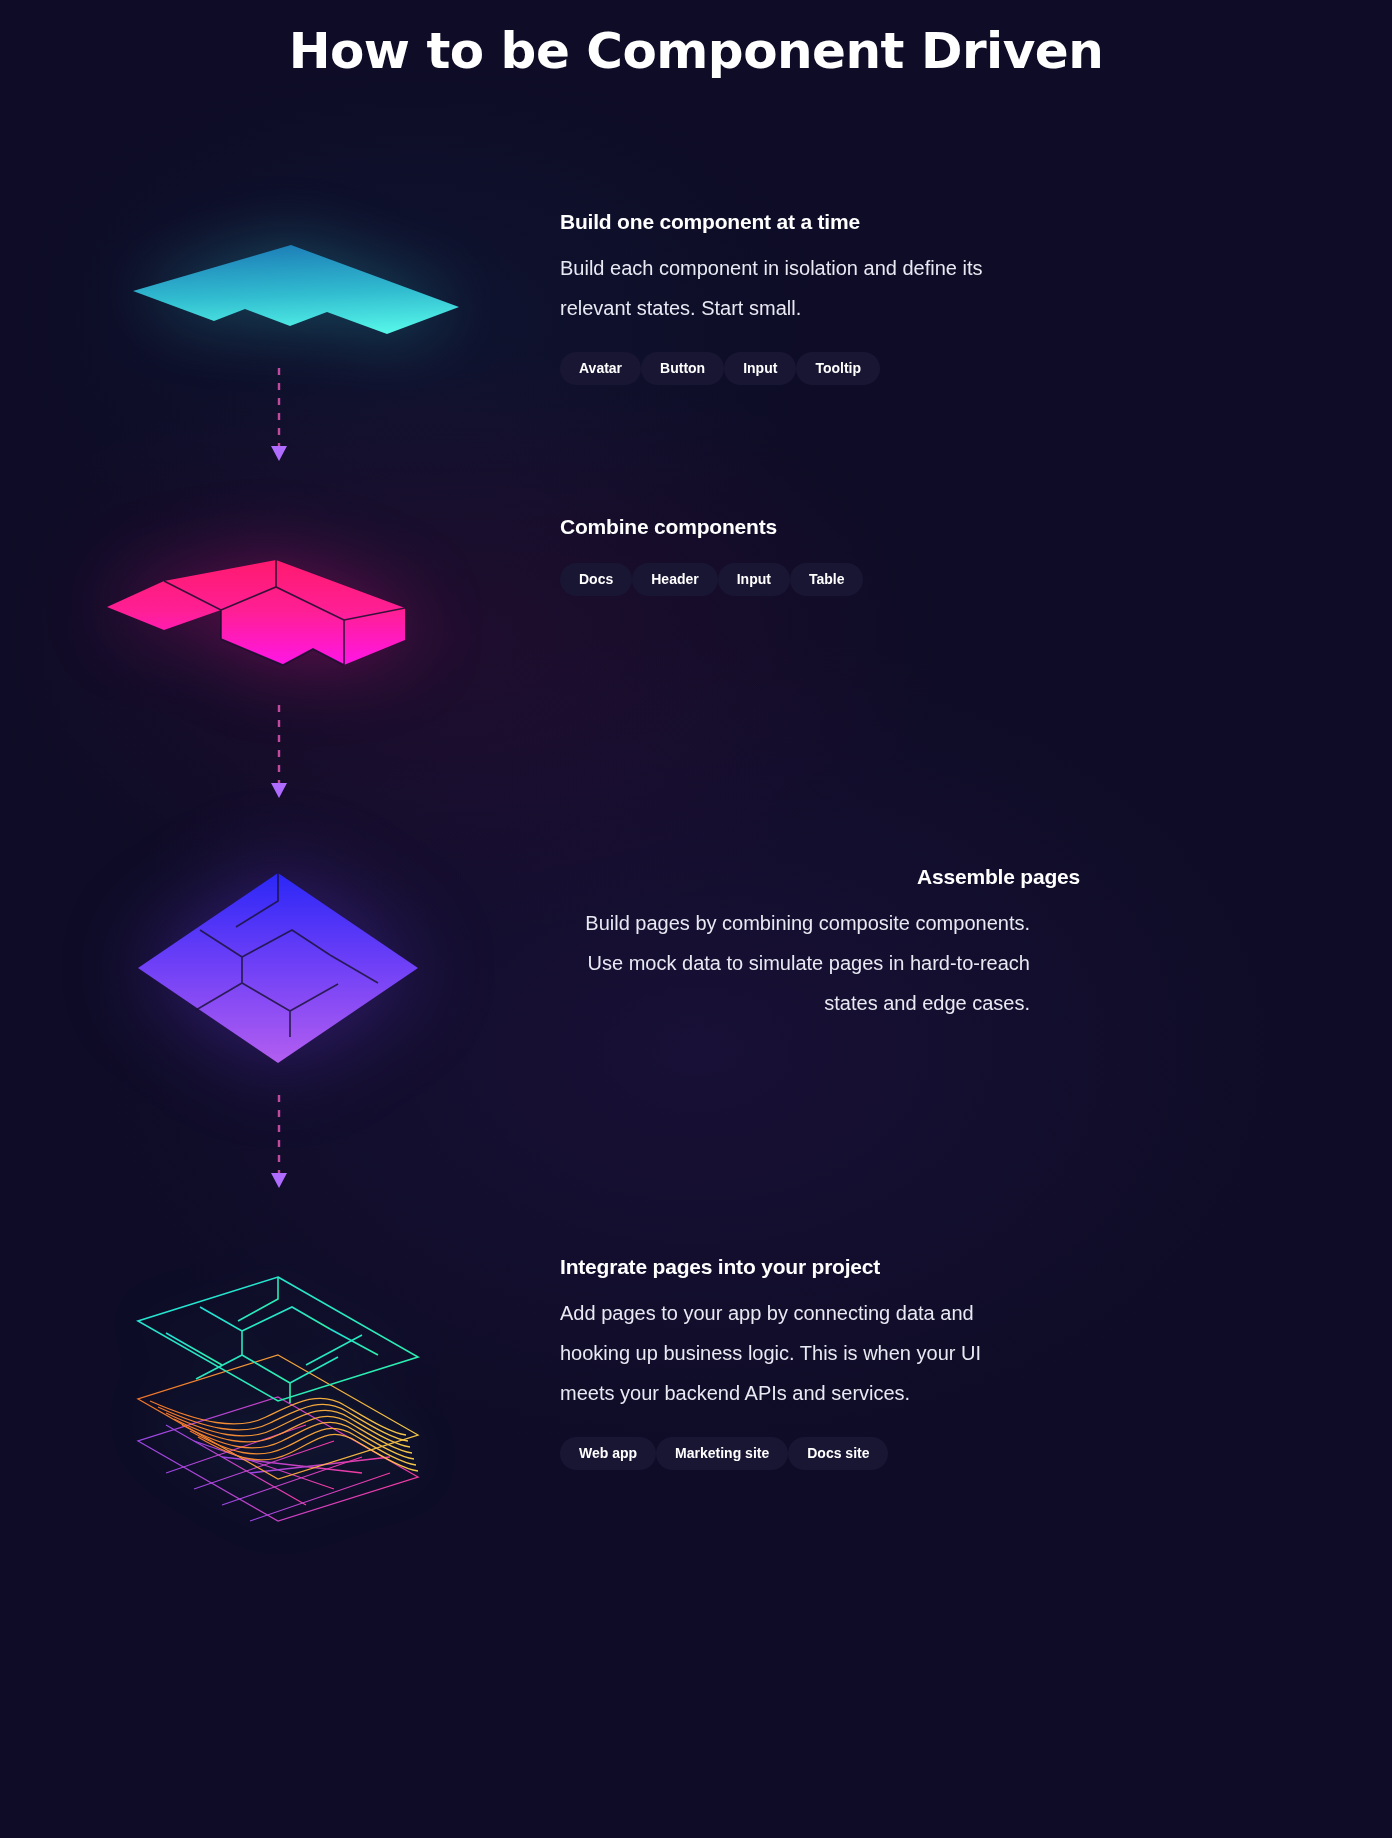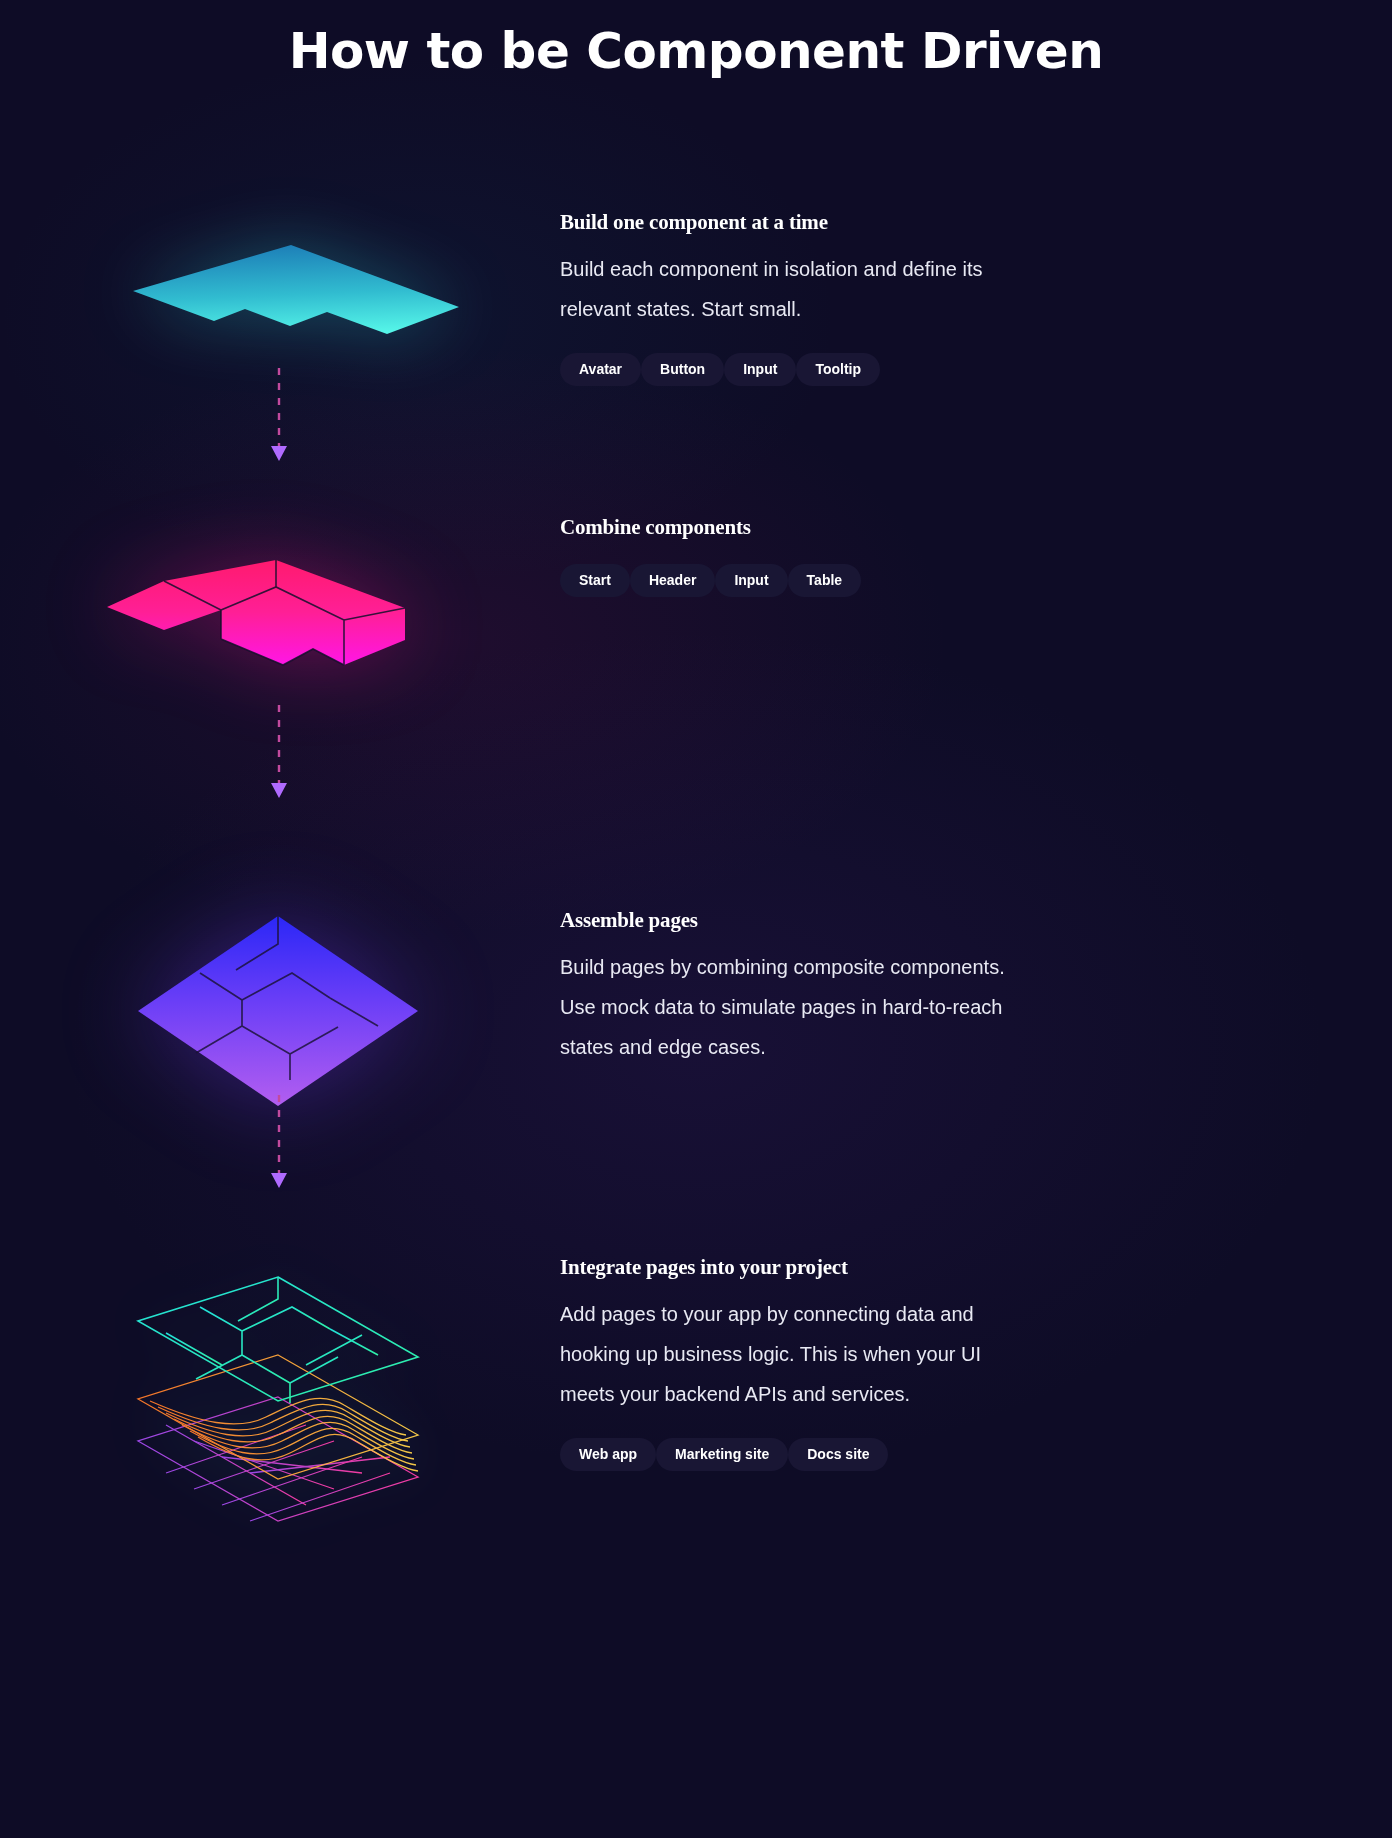--- a/index.html
+++ b/index.html
@@ -54,21 +54,21 @@
   }
   .step .copy {
     position: absolute;
     left: 560px;
     top: 0;
     width: 520px;
   }
 
   .step-title {
     color: #ffffff;
-    font-family: Liberation Serif, serif;
+    font-family: Liberation Sans, sans-serif;
     font-weight: bold;
     font-size: 21px;
     letter-spacing: -0.2px;
     margin-bottom: 14px;
   }
   .step-desc {
     color: #e8e9f3;
     font-size: 20px;
     line-height: 40px;
     font-weight: 400;
@@ -161,36 +161,36 @@
           <polyline points="344,105 405,93"></polyline>
           <polyline points="221,124 283,150"></polyline>
           <polyline points="283,150 313,134 344,150"></polyline>
         </g>
       </svg>
     </div>
 
     <div class="copy">
       <div class="step-title">Combine components</div>
       <div class="pills">
-        <span class="pill">Start</span>
+        <span class="pill">Docs</span>
         <span class="pill">Header</span>
         <span class="pill">Input</span>
         <span class="pill">Table</span>
       </div>
     </div>
   </div>
 
   <div class="connector" style="left:262px; top:705px;">
     <svg width="36" height="98" viewBox="0 0 36 98">
       <line x1="17" y1="0" x2="17" y2="78" stroke="#c24a9e" stroke-width="2.4" stroke-dasharray="7 8"></line>
       <polygon points="9,78 25,78 17,93" fill="#b06bff"></polygon>
     </svg>
   </div>
 
-  <div class="step" style="top:908px; height:340px;">
+  <div class="step" style="top:865px; height:340px;text-align:right;">
 
     <div class="art">
       <svg width="560" height="220" viewBox="0 0 560 220" class="glow-purp">
         <defs>
           <linearGradient id="g3" x1="0.5" y1="0" x2="0.5" y2="1">
             <stop offset="0%" stop-color="#2b27f7"></stop>
             <stop offset="45%" stop-color="#6a3ef7"></stop>
             <stop offset="100%" stop-color="#b35ef0"></stop>
           </linearGradient>
         </defs>

